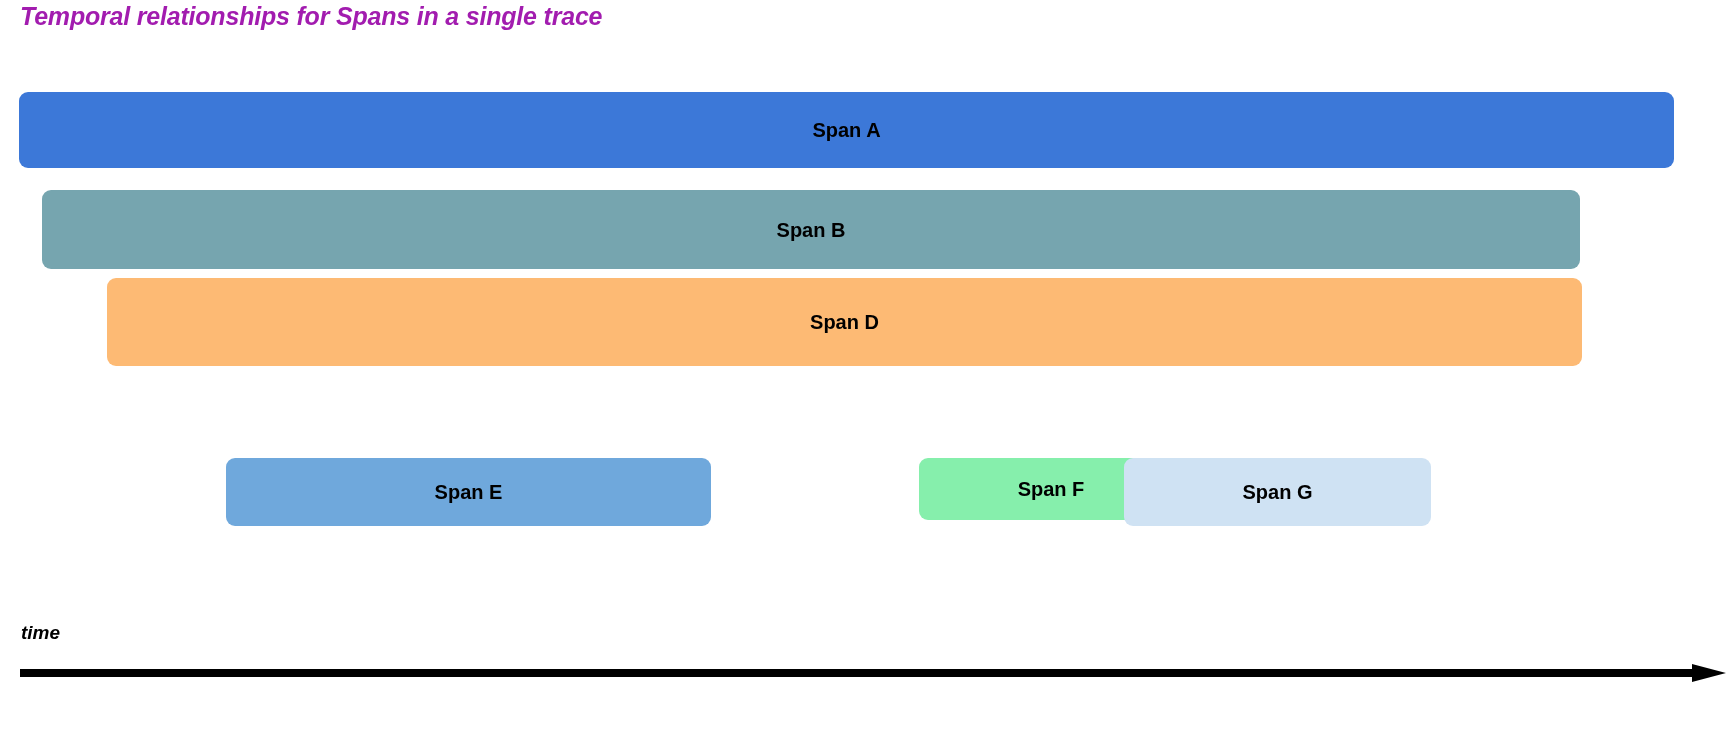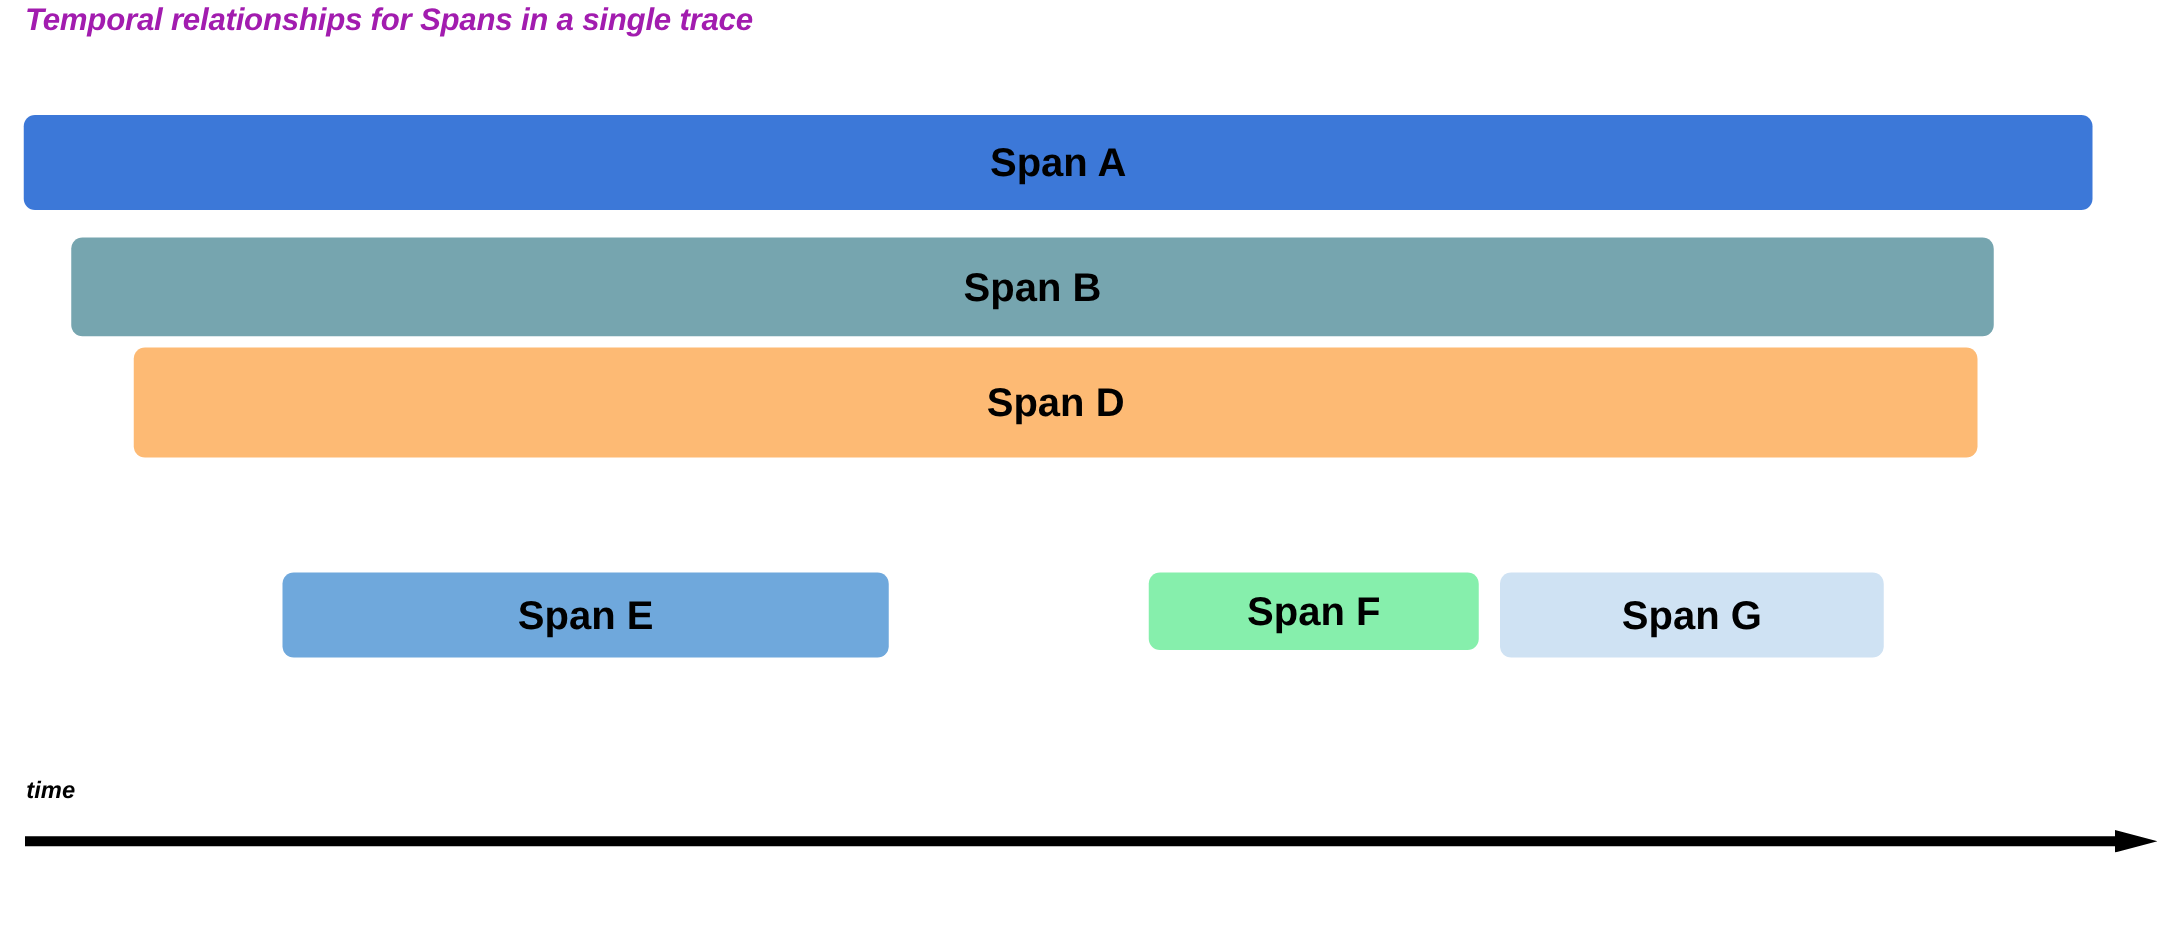--- a/index.html
+++ b/index.html
@@ -38,21 +38,21 @@
   }
   .span-bar {
     position: absolute;
     box-sizing: border-box;
     border-radius: 9px;
     display: flex;
     align-items: center;
     justify-content: center;
   }
   .span-label {
-    font-size: 32px;
+    font-size: 20px;
     font-weight: bold;
     color: #000000;
     line-height: 1;
     white-space: nowrap;
     user-select: none;
   }
   #time-axis {
     position: absolute;
     left: 20px;
     top: 664px;
@@ -77,33 +77,33 @@
 <body>
 
 <div id="canvas">
 
   <div id="chart-title">Temporal relationships for Spans in a single trace</div>
 
   <div id="spans-layer">
       <div class="span-bar" style="left: 19px; width: 1655px; top: 92px; height: 76px; background: rgb(60, 120, 216);">
         <span class="span-label">Span A</span>
       </div>
-      <div class="span-bar" style="left: 57px; width: 1538px; top: 190px; height: 79px; background: rgb(118, 165, 175);">
+      <div class="span-bar" style="left: 42px; width: 1538px; top: 190px; height: 79px; background: rgb(118, 165, 175);">
         <span class="span-label">Span B</span>
       </div>
       <div class="span-bar" style="left: 107px; width: 1475px; top: 278px; height: 88px; background: #fdba74; justify-content: center;">
         <span class="span-label">Span D</span>
       </div>
       <div class="span-bar" style="left: 226px; width: 485px; top: 458px; height: 68px; background: rgb(111, 168, 220);">
         <span class="span-label">Span E</span>
       </div>
       <div class="span-bar" style="left: 919px; width: 264px; top: 458px; height: 62px; background: #86efac;">
         <span class="span-label">Span F</span>
       </div>
-      <div class="span-bar" style="left: 1200px; width: 307px; top: 458px; height: 68px; background: rgb(207, 226, 243);">
+      <div class="span-bar" style="left: 1124px; width: 307px; top: 458px; height: 68px; background: rgb(207, 226, 243);">
         <span class="span-label">Span G</span>
       </div>
     </div>
 
   <div id="time-axis">
     <svg width="1706" height="18" viewBox="0 0 1706 18" xmlns="http://www.w3.org/2000/svg" aria-hidden="true">
       <path d="M0 5 H1672 V0 L1706 9 L1672 18 V13 H0 Z" fill="#000000"></path>
     </svg>
   </div>
 

